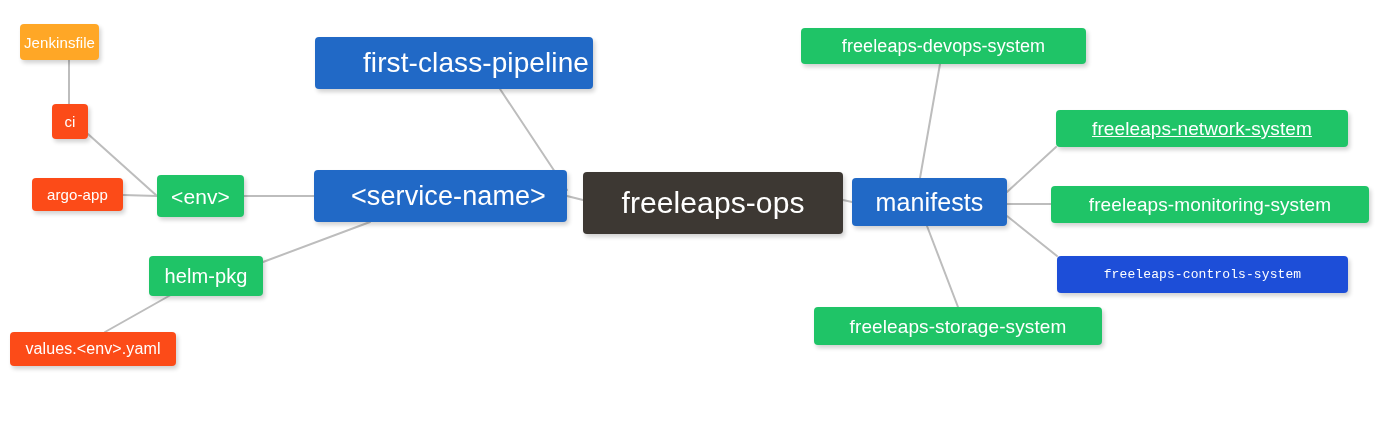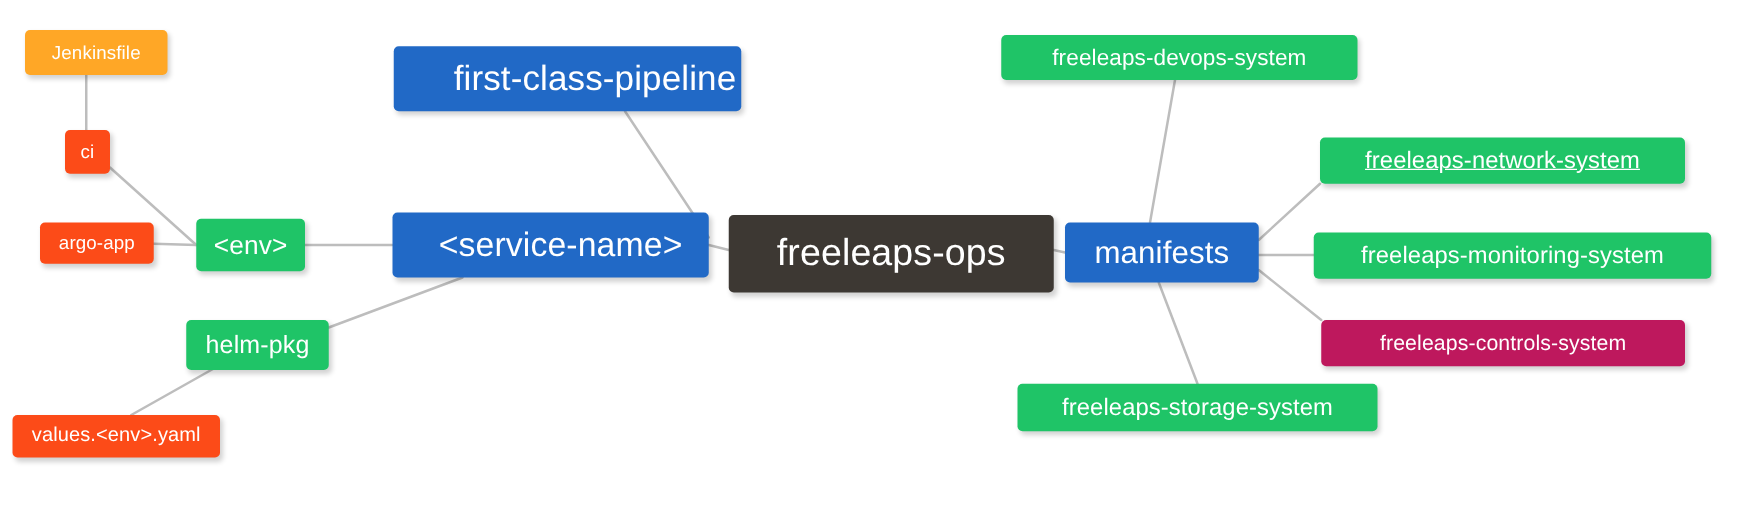--- a/index.html
+++ b/index.html
@@ -67,21 +67,21 @@
       <line x1="176" y1="292" x2="105" y2="332" stroke="#bdbdbd" stroke-width="2" stroke-linecap="round"></line>
       <line x1="567" y1="196" x2="583" y2="200" stroke="#bdbdbd" stroke-width="2" stroke-linecap="round"></line>
       <line x1="843" y1="200" x2="852" y2="202" stroke="#bdbdbd" stroke-width="2" stroke-linecap="round"></line>
       <line x1="920" y1="178" x2="940" y2="64" stroke="#bdbdbd" stroke-width="2" stroke-linecap="round"></line>
       <line x1="1007" y1="192" x2="1056" y2="147" stroke="#bdbdbd" stroke-width="2" stroke-linecap="round"></line>
       <line x1="1007" y1="204" x2="1051" y2="204" stroke="#bdbdbd" stroke-width="2" stroke-linecap="round"></line>
       <line x1="1007" y1="216" x2="1057" y2="256" stroke="#bdbdbd" stroke-width="2" stroke-linecap="round"></line>
       <line x1="927" y1="226" x2="958" y2="307" stroke="#bdbdbd" stroke-width="2" stroke-linecap="round"></line>
     </svg>
   <div id="nodes">
-      <div class="node" style="left: 20px; top: 24px; width: 114px; height: 36px; background: rgb(255, 167, 38); font-size: 15px;">
+      <div class="node" style="left: 20px; top: 24px; width: 79px; height: 36px; background: rgb(255, 167, 38); font-size: 15px;">
         <span class="node-label">Jenkinsfile</span>
       </div>
       <div class="node" style="left: 52px; top: 104px; width: 36px; height: 35px; background: rgb(252, 75, 24); font-size: 15px;">
         <span class="node-label">ci</span>
       </div>
       <div class="node" style="left: 32px; top: 178px; width: 91px; height: 33px; background: rgb(252, 75, 24); font-size: 15px;">
         <span class="node-label">argo-app</span>
       </div>
       <div class="node" style="left: 157px; top: 175px; width: 87px; height: 42px; background: rgb(31, 196, 103); font-size: 21px;">
         <span class="node-label">&lt;env&gt;</span>
@@ -106,20 +106,20 @@
       </div>
       <div class="node" style="left: 801px; top: 28px; width: 285px; height: 36px; background: rgb(31, 196, 103); font-size: 18px;">
         <span class="node-label">freeleaps-devops-system</span>
       </div>
       <div class="node" style="left: 1056px; top: 110px; width: 292px; height: 37px; background: rgb(31, 196, 103); font-size: 19px; text-decoration: underline;">
         <span class="node-label">freeleaps-network-system</span>
       </div>
       <div class="node" style="left: 1051px; top: 186px; width: 318px; height: 37px; background: rgb(31, 196, 103); font-size: 19px;">
         <span class="node-label">freeleaps-monitoring-system</span>
       </div>
-      <div class="node" style="left: 1057px; top: 256px; width: 291px; height: 37px; background: #be185d; font-size: 17px;">
+      <div class="node" style="left: 1057px; top: 256px; width: 291px; height: 37px; background: #1d4ed8; font-size: 13px; font-family: Liberation Mono, monospace;">
         <span class="node-label">freeleaps-controls-system</span>
       </div>
       <div class="node" style="left: 814px; top: 307px; width: 288px; height: 38px; background: rgb(31, 196, 103); font-size: 19px;">
         <span class="node-label">freeleaps-storage-system</span>
       </div>
     </div>
 </div>
 
 </body></html>

